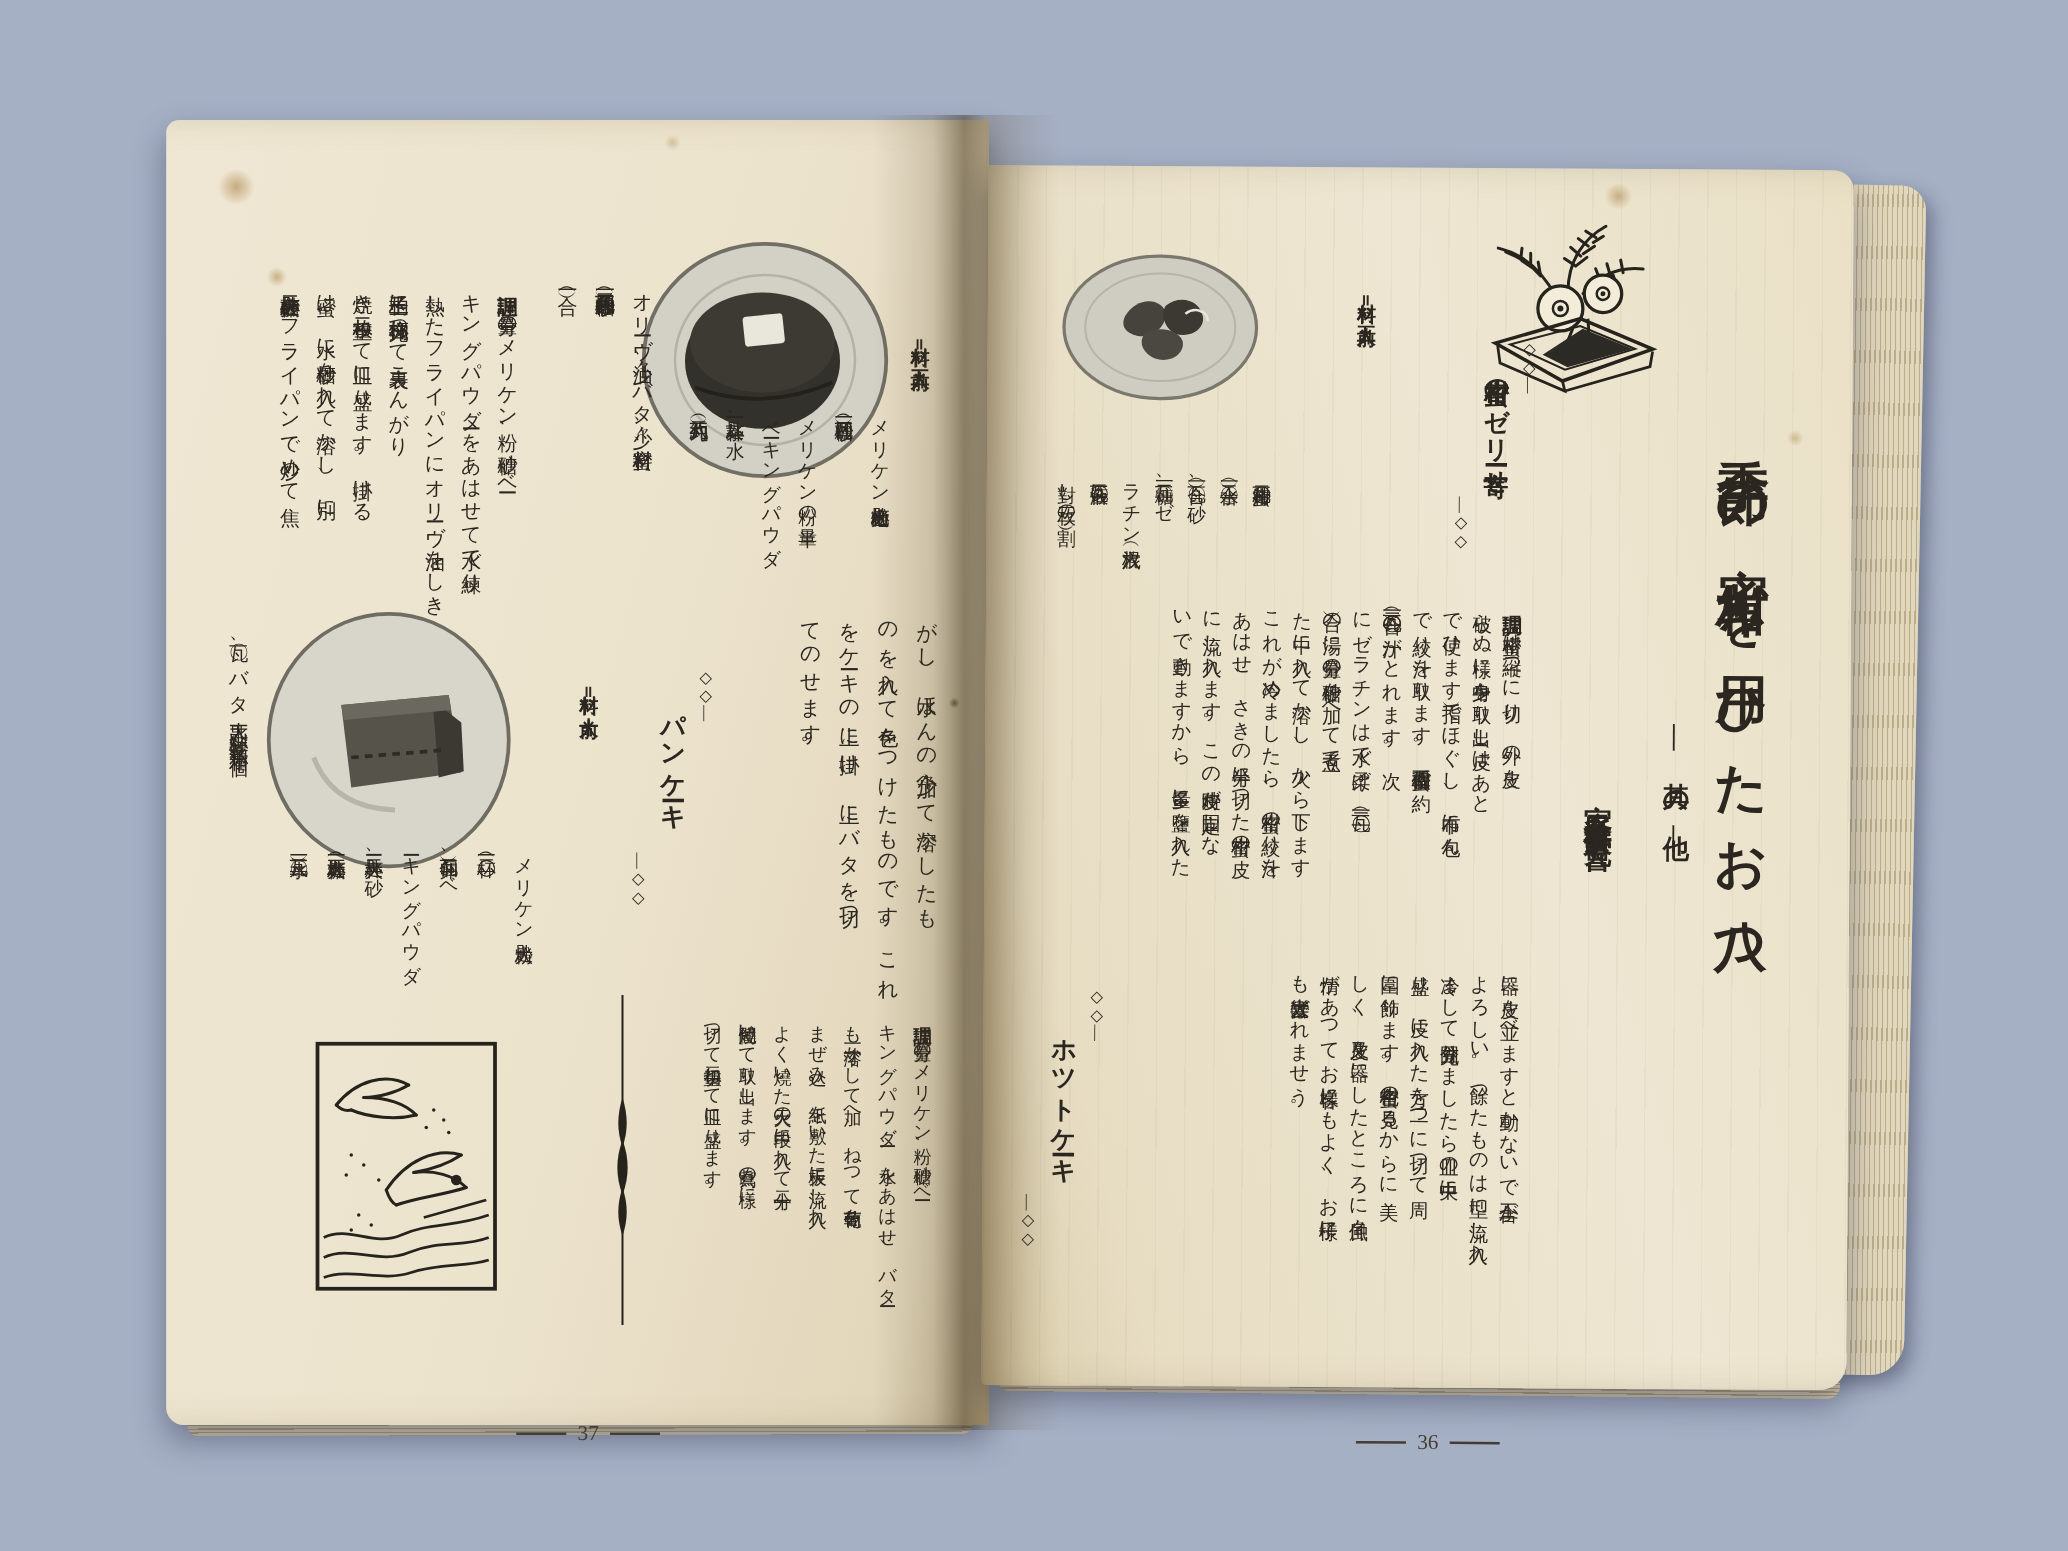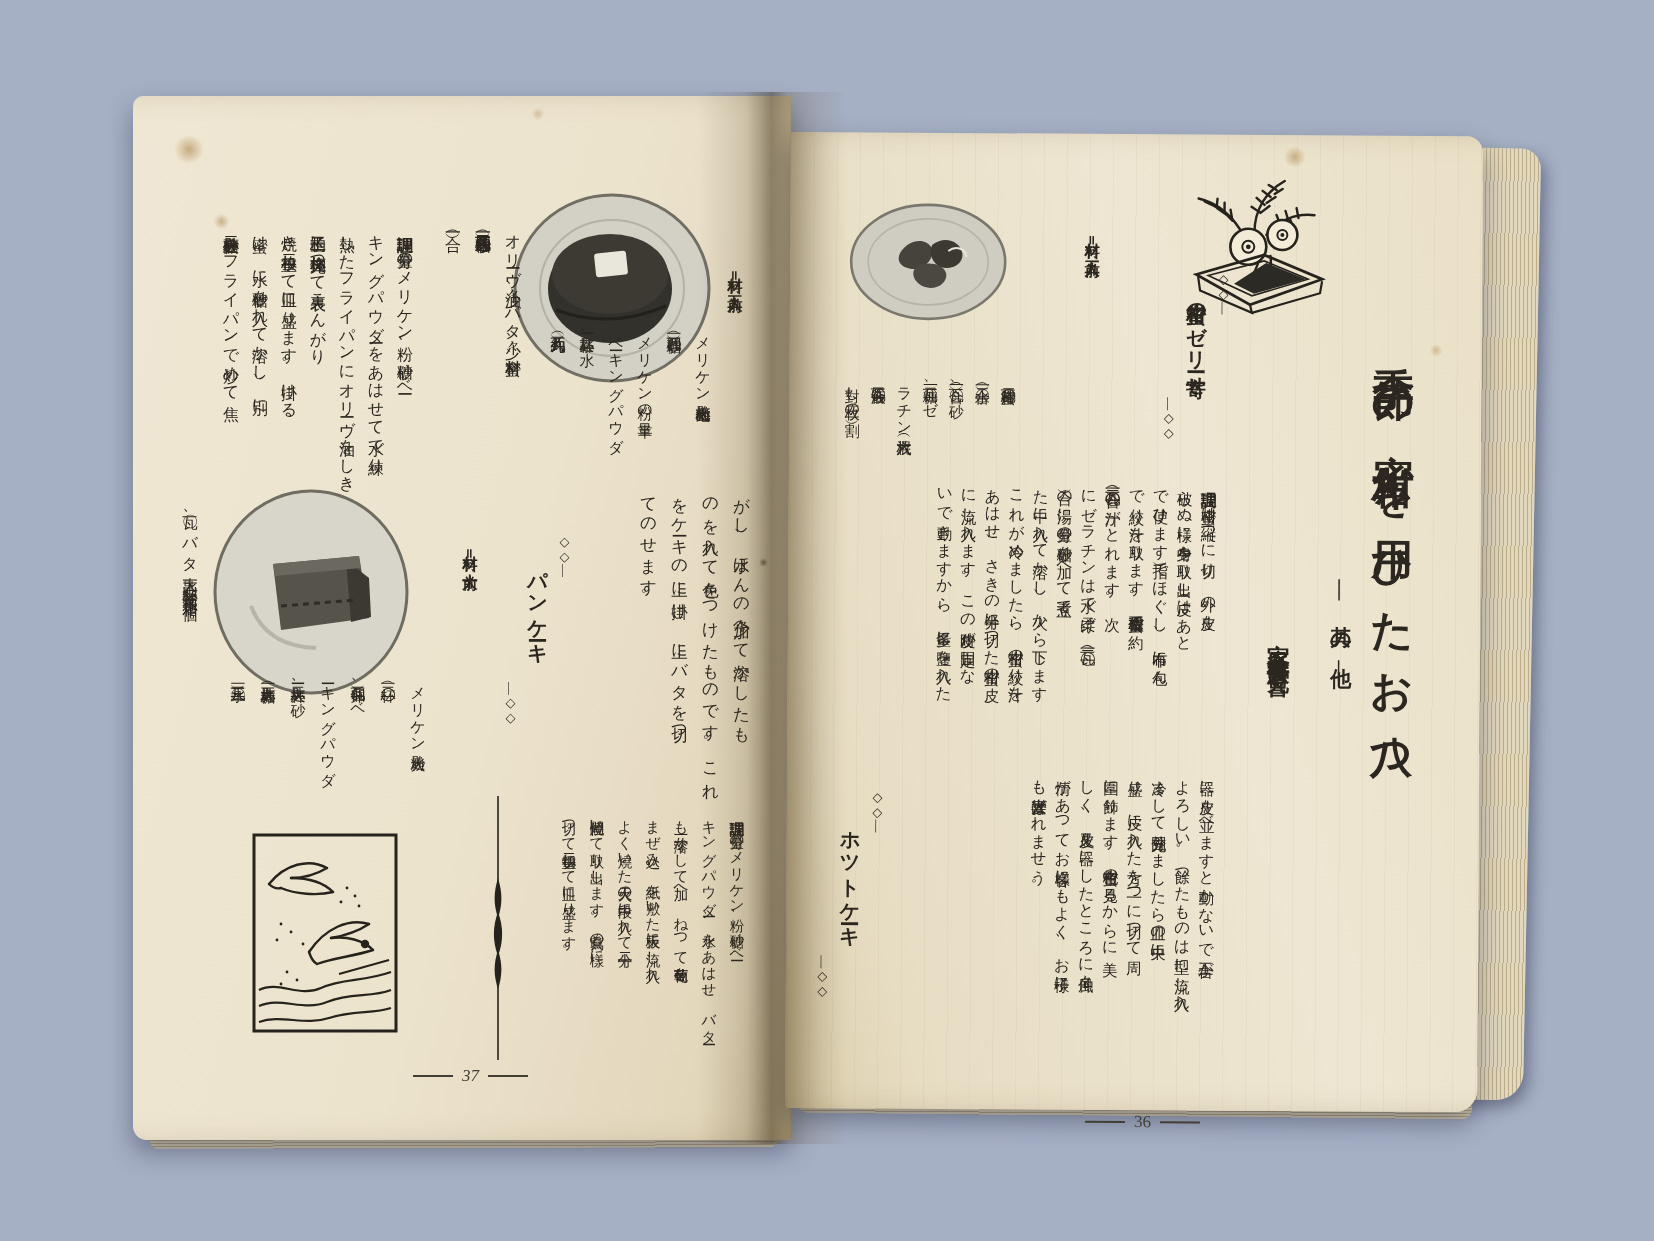--- a/index.html
+++ b/index.html
@@ -156,21 +156,21 @@
         <circle cx="52" cy="112" r="1.4"></circle>
     </g>
     <g stroke="#26231d" fill="none" stroke-width="2.2">
       <path d="M8,158 C28,148 48,166 70,156 C92,146 112,150 140,140"></path>
       <path d="M8,174 C30,164 52,180 76,170 C100,160 120,166 140,158"></path>
       <path d="M8,190 C30,182 54,194 78,186 C102,178 122,182 140,176"></path>
       <path d="M88,142 L138,128"></path>
     </g>
   </svg>
 
-  <div class="pnum" style="left:280px;top:970px;font-style:italic;">
+  <div class="pnum" style="left:280px;top:1041px;">
     <span class="dash"></span>
       <span>37</span>
       <span class="dash"></span>
   </div>
 </div>
 
 <div class="page page-right">
   <div class="bleed"></div>
   <div class="stain" style="left:492px;top:12px;width:24px;height:20px;background:radial-gradient(circle,rgba(158,112,44,.45),rgba(158,112,44,0) 70%);"></div>
   <div class="stain" style="left:640px;top:208px;width:13px;height:13px;background:radial-gradient(circle,rgba(158,112,44,.35),rgba(158,112,44,0) 70%);"></div>
@@ -253,20 +253,20 @@
 しく、又皮を器にしたところに仲々風
 情があつてお客様にもよく、お子様に
 も大變喜ばれませう。</span></div>
 
   <div class="vhead" style="left:23px;top:655px;height:260px;">
     <div class="mk" style="padding-top:2px;"><span>◇◇―</span></div>
     <div class="hd" style="padding-top:30px;"><span>ホツトケーキ</span></div>
     <div class="mk" style="padding-top:168px;"><span>―◇◇</span></div>
   </div>
 
-  <div class="pnum" style="left:300px;top:978px;">
+  <div class="pnum" style="left:300px;top:1010px;">
     <span class="dash"></span>
       <span>36</span>
       <span class="dash"></span>
   </div>
 </div>
 
 <div class="gutter"></div>
 
 </body></html>

